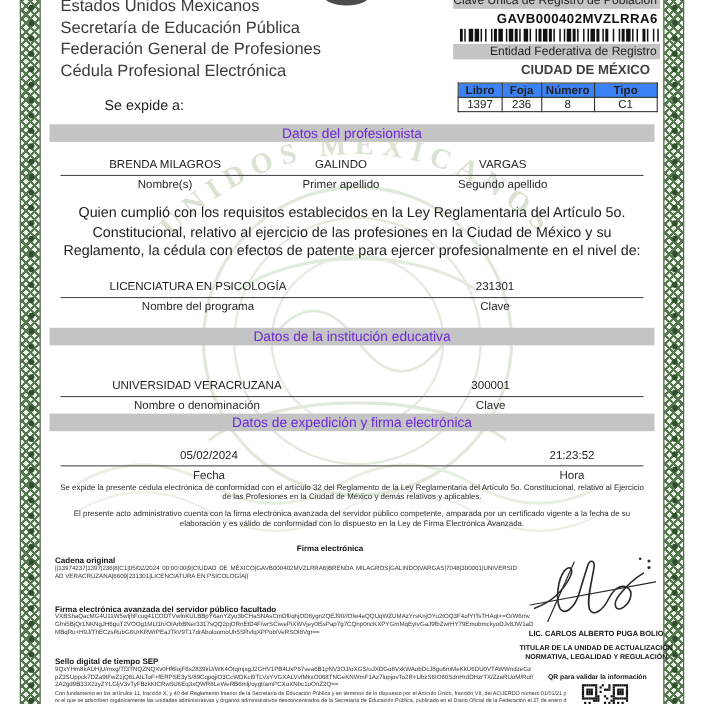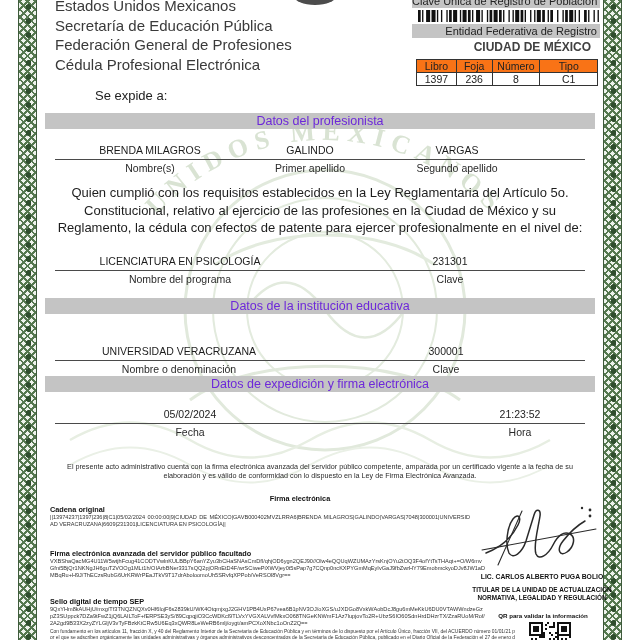--- a/index.html
+++ b/index.html
@@ -32,21 +32,21 @@
   .tiny-label { font-size:7.3px; font-weight:bold; color:#111; white-space:nowrap; }
   .tiny-text { font-size:5.6px; line-height:6.9px; color:#333; word-break:break-all; text-align:justify; }
   .sig-name { font-size:6.8px; font-weight:bold; text-align:center; color:#111; }
   .sig-title { font-size:6.4px; font-weight:bold; text-align:center; color:#111; line-height:8.2px; }
   .qr-caption { font-size:6.2px; font-weight:bold; text-align:center; color:#111; }
   table.regtbl { border-collapse:collapse; width:182px; }
   table.regtbl th, table.regtbl td {
     border:1px solid #333; font-size:10.5px; font-weight:normal;
     text-align:center; height:13px; padding:0;
   }
-  table.regtbl th { background:#f97316; }
+  table.regtbl th { background:#3b82f6;font-weight:bold; }
   .curp-value { font-size:12px; font-weight:bold; text-align:right; letter-spacing:.4px; color:#111; padding-right:2px; }
   .entity-value { font-size:12px; font-weight:bold; text-align:right; color:#404040; padding-right:9px; }
 </style>
 </head>
 <body>
 
 <div class="page">
 
   <svg class="abs" style="left:40px; top:10px;" width="560" height="540" viewBox="0 0 560 540">
     <defs>
@@ -75,20 +75,21 @@
 
   <div class="abs" style="left:55px; top:-4px;">
     <div class="hdr-line">Estados Unidos Mexicanos</div>
     <div class="hdr-line">Secretaría de Educación Pública</div>
     <div class="hdr-line">Federación General de Profesiones</div>
     <div class="hdr-line">Cédula Profesional Electrónica</div>
   </div>
 
   <div class="abs" style="left:412px; top:-6px; width:188px;">
     <div class="gbar">Clave Única de Registro de Población</div>
+    <div class="curp-value" style="margin-top:2px;">GAVB000402MVZLRRA6</div>
     <svg style="margin:2px 0 0 6px; display:block;" width="182" height="12">
         <rect x="0.00" y="0" width="2.70" height="12" fill="#111"></rect>
         <rect x="4.05" y="0" width="1.35" height="12" fill="#111"></rect>
         <rect x="8.10" y="0" width="4.05" height="12" fill="#111"></rect>
         <rect x="13.50" y="0" width="4.05" height="12" fill="#111"></rect>
         <rect x="18.90" y="0" width="1.35" height="12" fill="#111"></rect>
         <rect x="22.95" y="0" width="1.35" height="12" fill="#111"></rect>
         <rect x="28.35" y="0" width="1.35" height="12" fill="#111"></rect>
         <rect x="31.05" y="0" width="2.70" height="12" fill="#111"></rect>
         <rect x="35.10" y="0" width="4.05" height="12" fill="#111"></rect>
@@ -182,20 +183,21 @@
   <div class="abs bar" style="left:45px; top:376px; width:550px;">Datos de expedición y firma electrónica</div>
 
   <div class="abs" style="left:40px; top:406px; width:560px; height:34px;">
     <span class="abs value center-anchor" style="left:150px; top:2px;">05/02/2024</span>
     <span class="abs value center-anchor" style="left:480px; top:2px;">21:23:52</span>
     <div class="abs hairline" style="left:15px; top:17px; width:530px;"></div>
     <span class="abs label center-anchor" style="left:150px; top:20px;">Fecha</span>
     <span class="abs label center-anchor" style="left:480px; top:20px;">Hora</span>
   </div>
 
+  <div class="abs legal" style="left:50px; top:438px; width:540px;">Se expide la presente cédula electrónica de conformidad con el artículo 32 del Reglamento de la Ley Reglamentaria del Artículo 5o. Constitucional, relativo al Ejercicio de las Profesiones en la Ciudad de México y demás relativos y aplicables.</div>
   <div class="abs legal" style="left:60px; top:462px; width:520px;">El presente acto administrativo cuenta con la firma electrónica avanzada del servidor público competente, amparada por un certificado vigente a la fecha de su elaboración y es válido de conformidad con lo dispuesto en la Ley de Firma Electrónica Avanzada.</div>
 
   <div class="abs tiny-label" style="left:50px; top:494px; width:500px; text-align:center;">Firma electrónica</div>
 
   <div class="abs tiny-label" style="left:50px; top:505px;">Cadena original</div>
   <div class="abs tiny-text" style="left:50px; top:514px; width:420px;">||13974237|1397|236|8|C1|05/02/2024 00:00:00|9|CIUDAD DE MÉXICO|GAVB000402MVZLRRA6|BRENDA MILAGROS|GALINDO|VARGAS|7048|300001|UNIVERSIDAD VERACRUZANA|6609|231301|LICENCIATURA EN PSICOLOGÍA||</div>
 
   <div class="abs tiny-label" style="left:50px; top:549px;">Firma electrónica avanzada del servidor público facultado</div>
   <div class="abs tiny-text" style="left:50px; top:558px; width:435px;">VXBShaQacMG4U11W5wtjhFcug41CODTVwlnKULBBpY6anYZyu3bCHaSNAsCmDfl/qhjOD6ygn2QEJ90//Olw4eQQUqWZUMAzYrsKnjOYu2tOQ3F4ofYtTsTHAqt+=O/W6mvGfni5BjQr1NKNgJH6guT2VOOg1MLt1h/OIArbBNer3317sQQ2pjORnEtD4F/wrSCiwePiXWVjey0t5sPap7g7CQnp0ncKXPYGmMqEyIvGaJ9fbZwrHY79EmobmckyoDJv8JW1aDMBqRu+H9J/ThECzsRubG6UrKRWrPEaJTkV9T17drAboloomoUh5SRvfqXPPob/VeRSOl8Vgr==</div>
 

